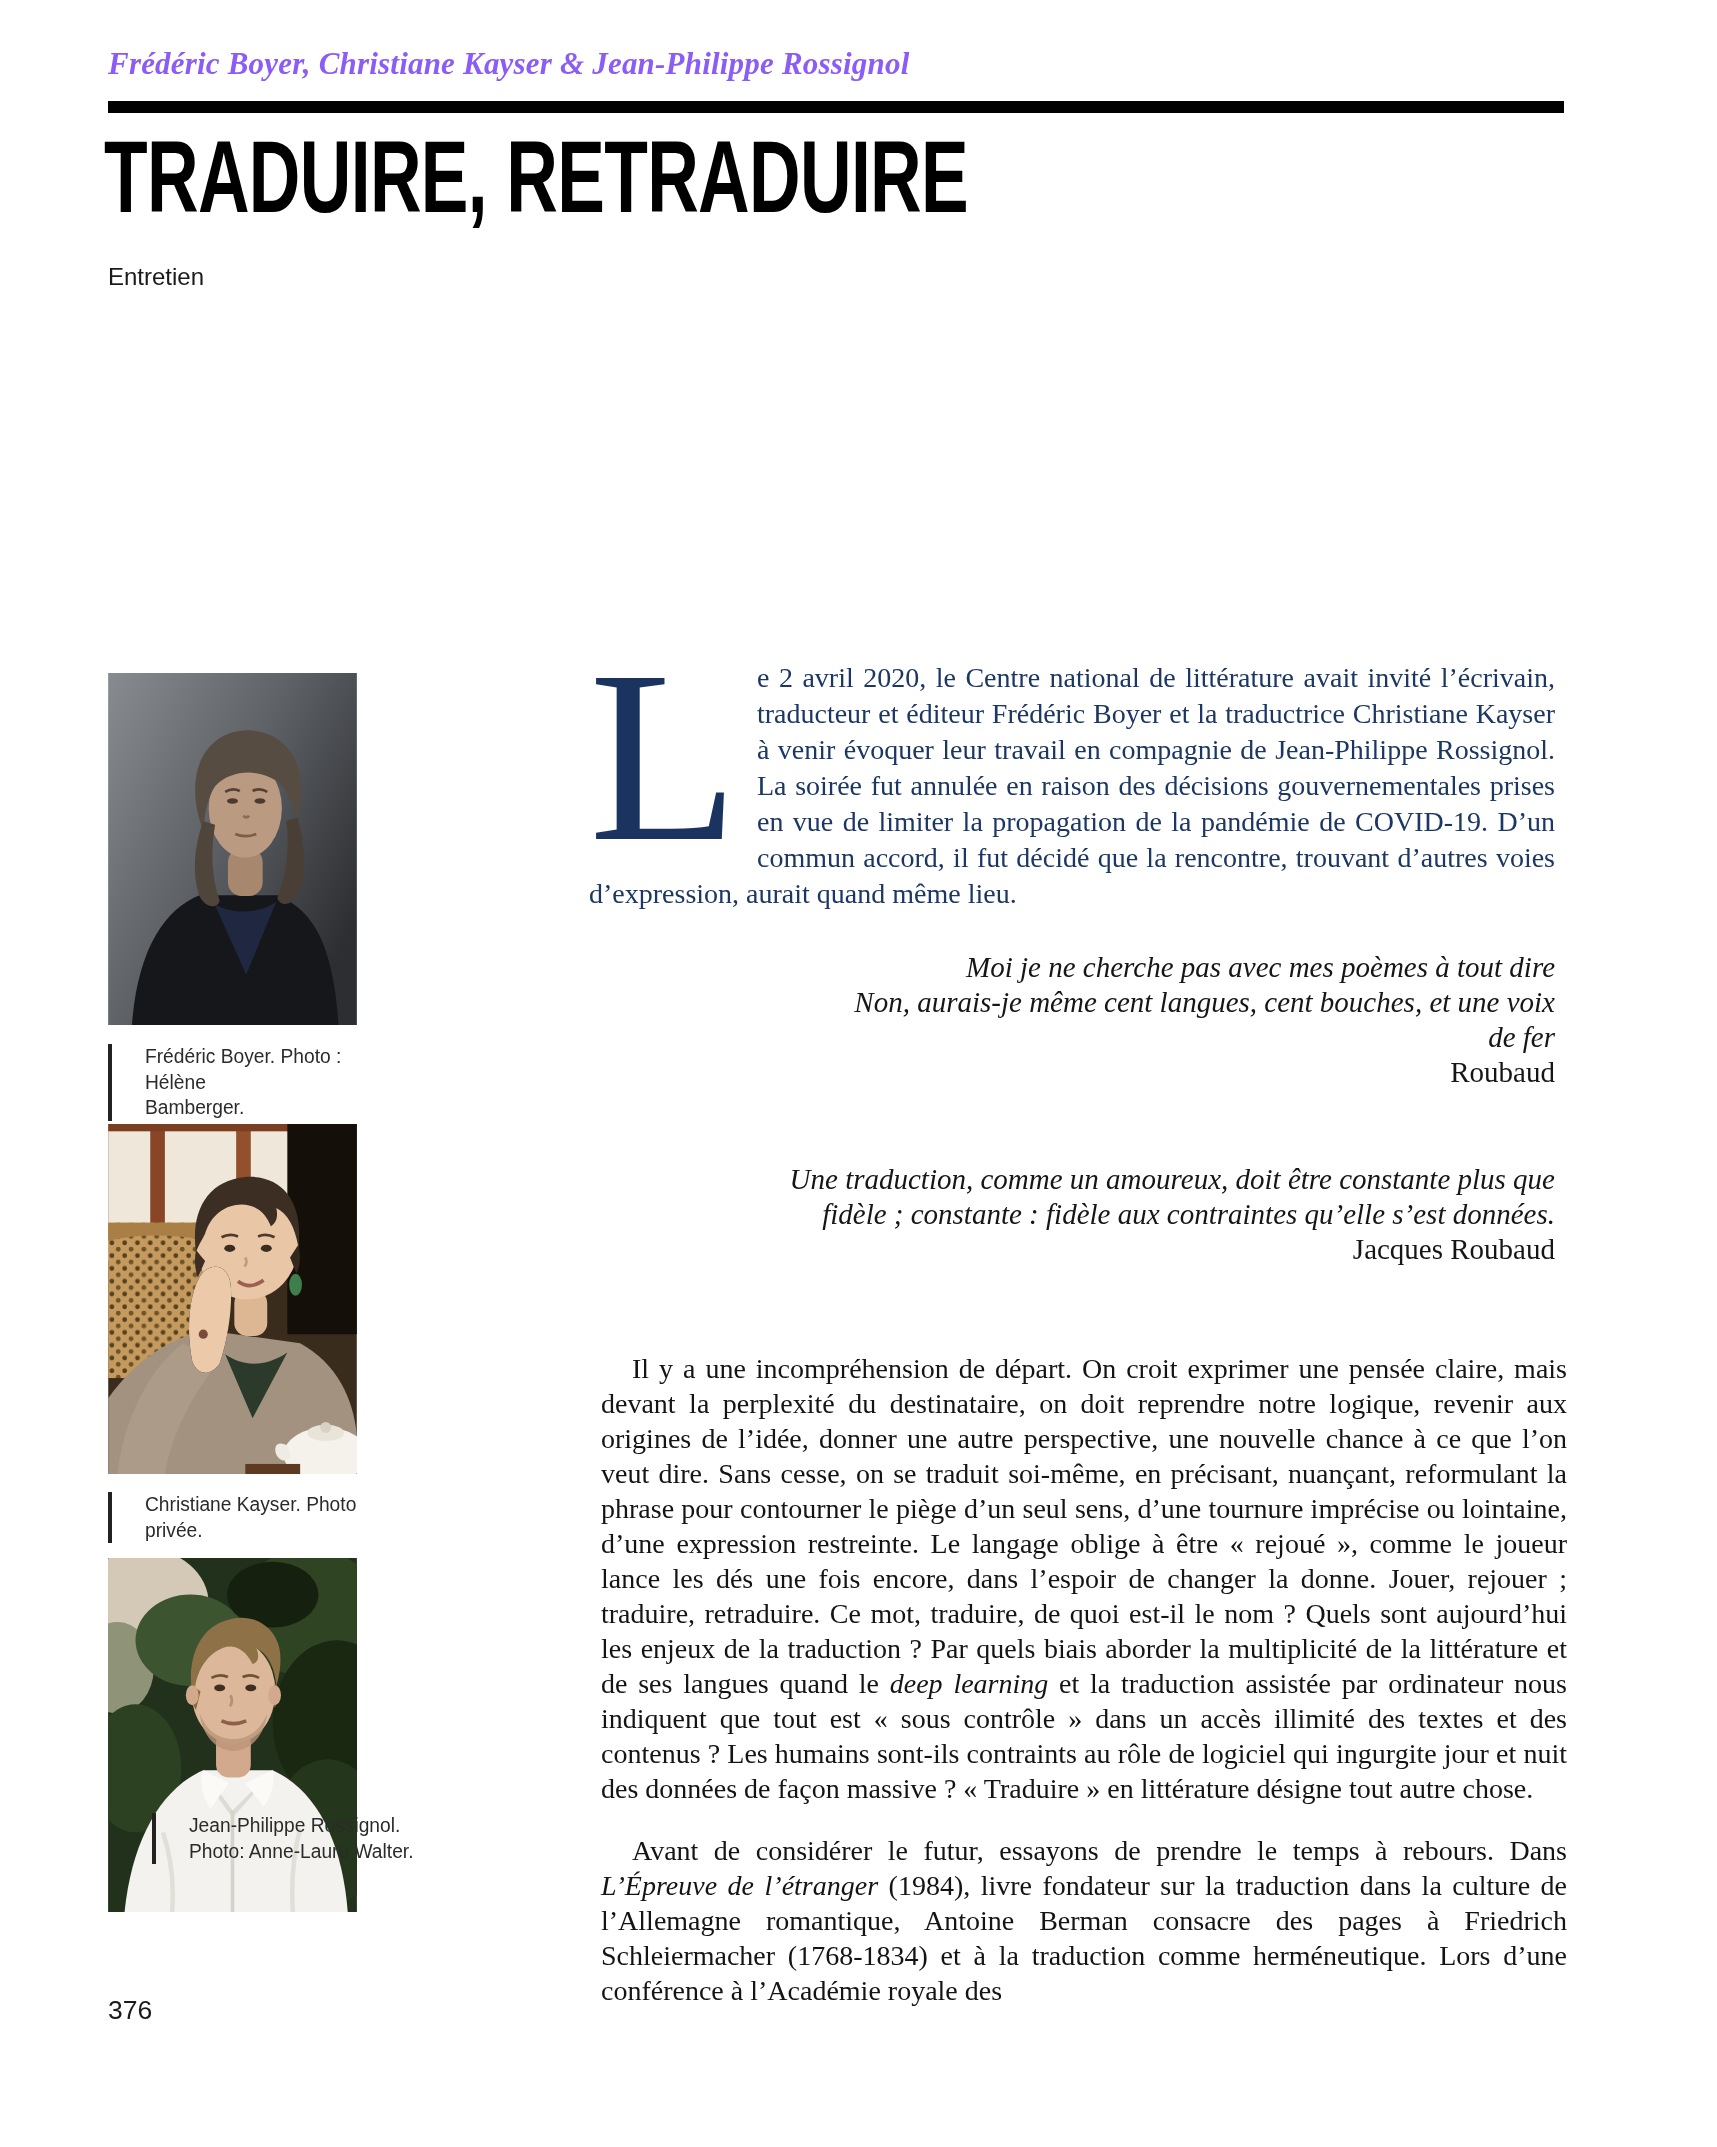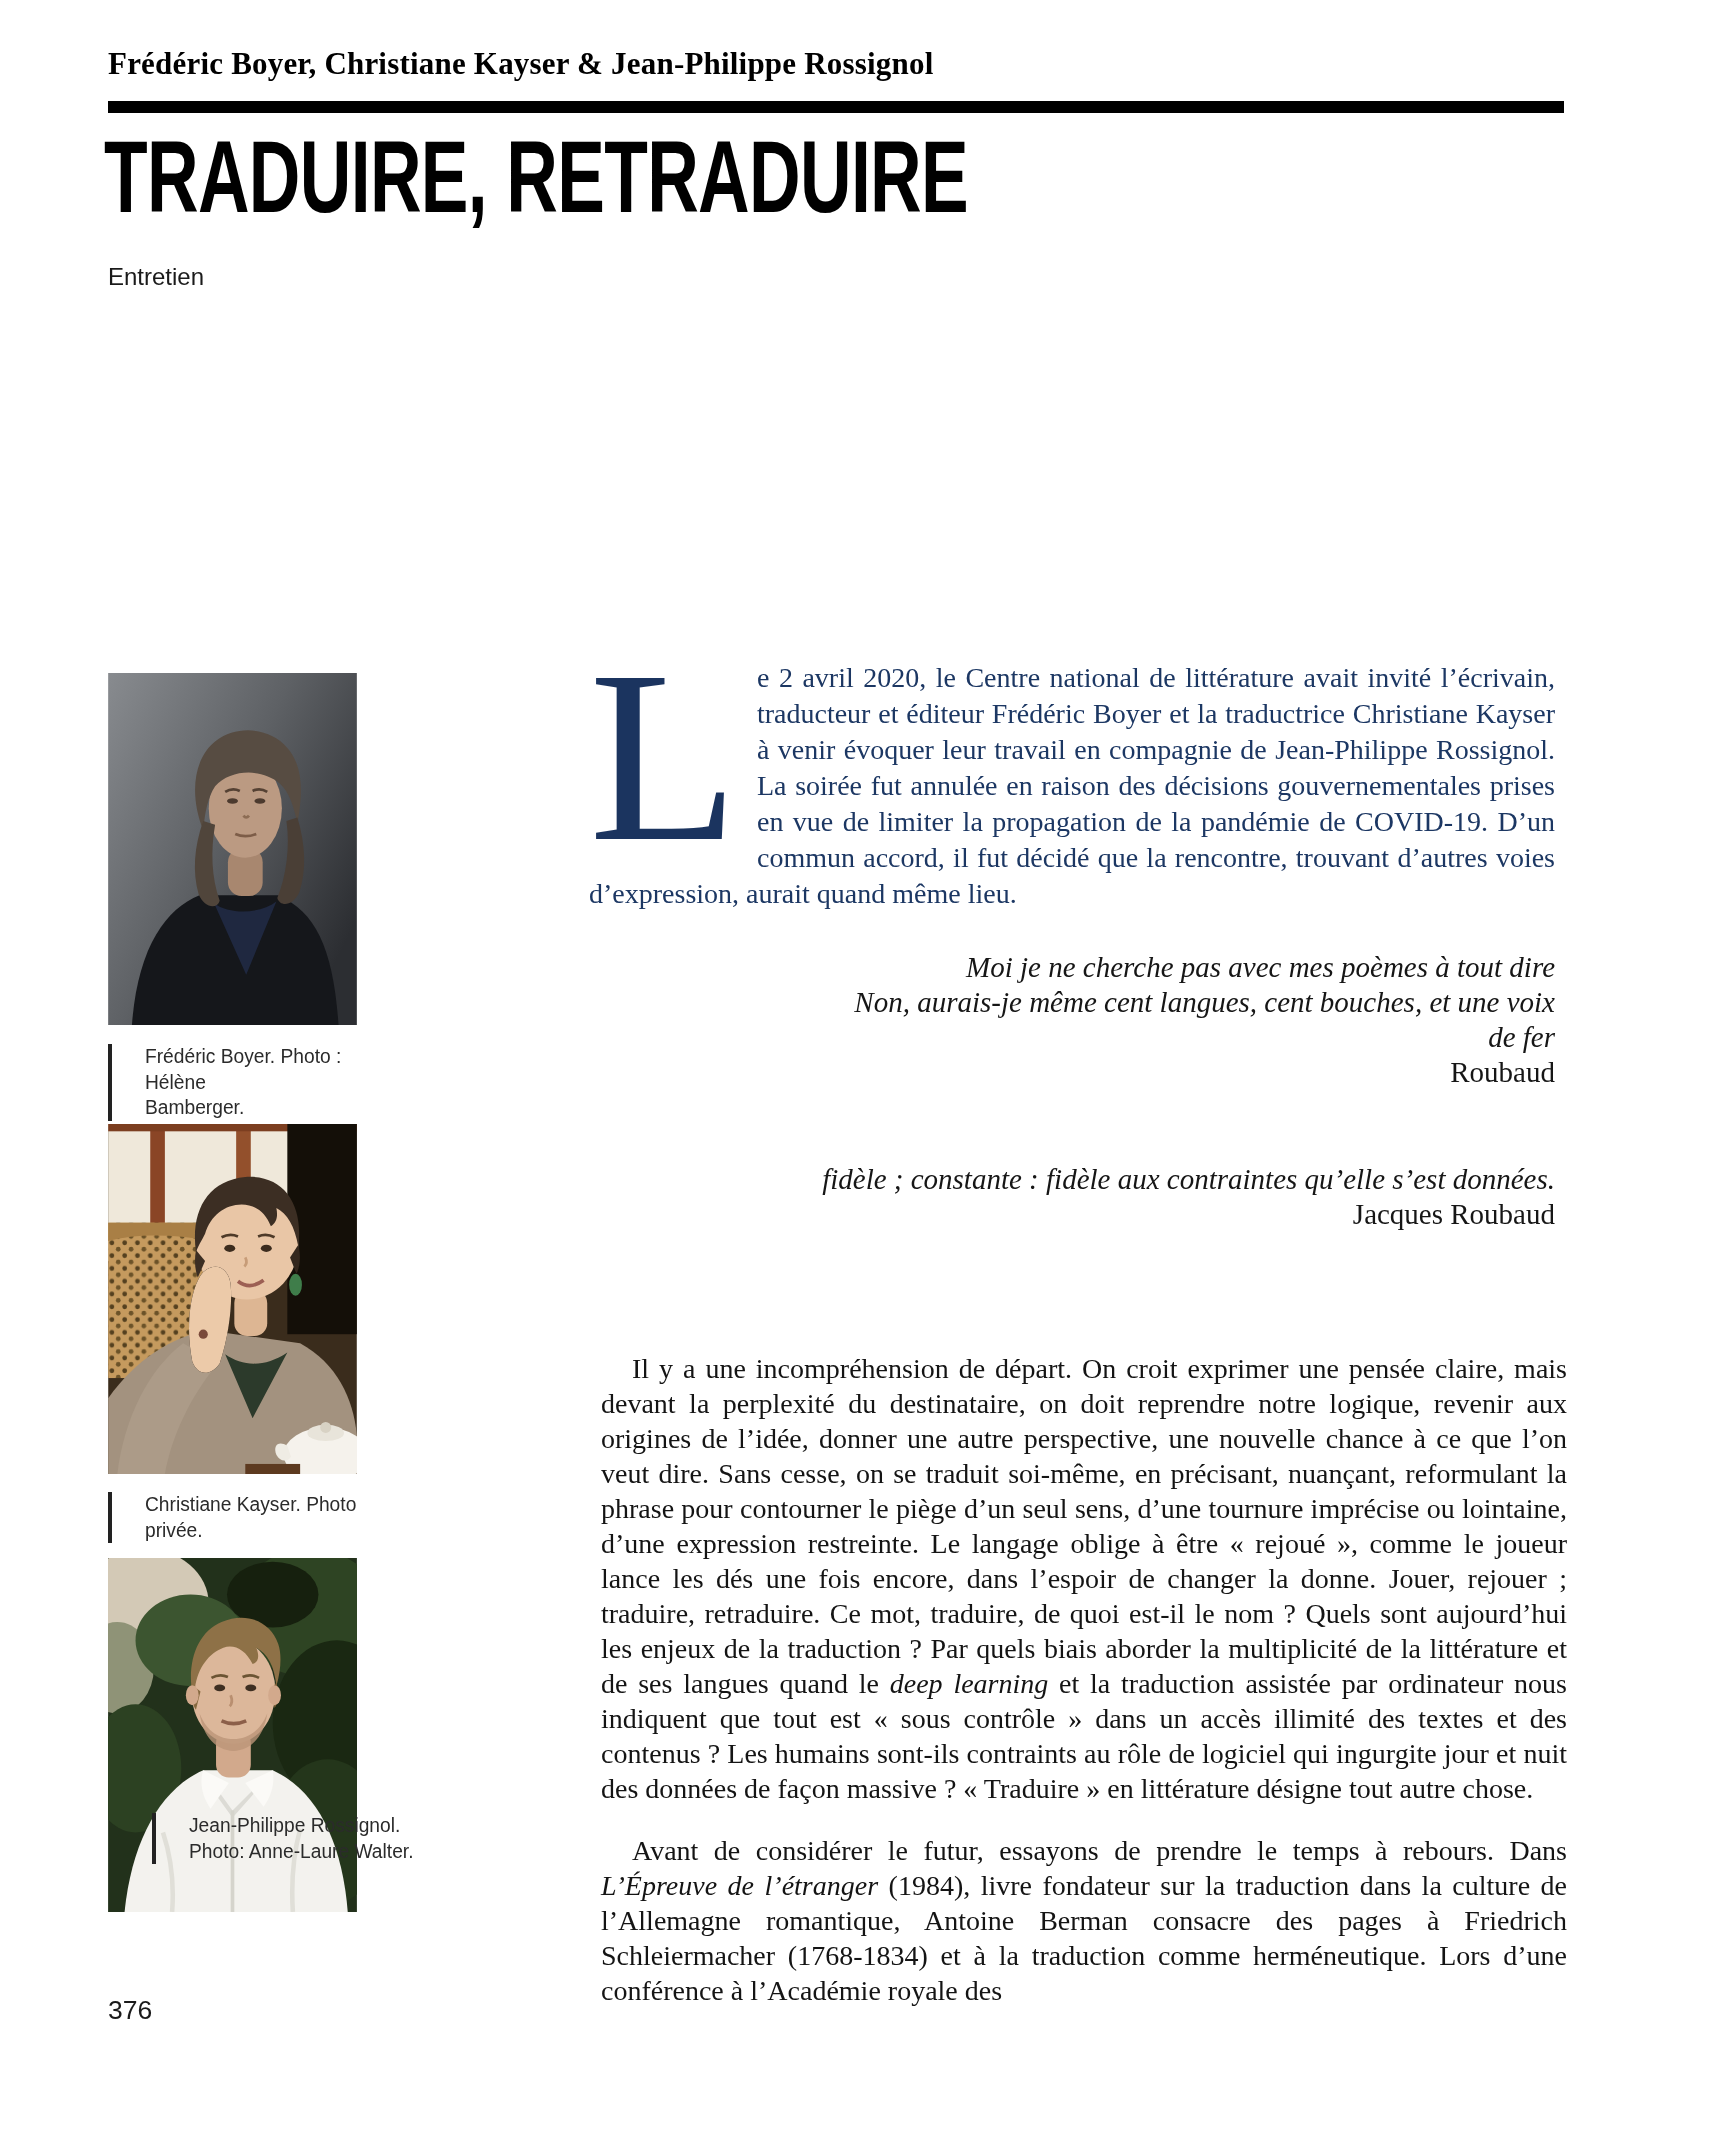--- a/index.html
+++ b/index.html
@@ -1,21 +1,21 @@
 <!DOCTYPE html>
 <html style="font-size:14.6px"><head>
 <meta charset="utf-8">
 <style>
   html,body{margin:0;padding:0;background:#ffffff;}
   .page{position:relative;width:1718px;height:2147px;background:#ffffff;overflow:hidden;
         font-family:"Liberation Serif",serif;color:#141414;}
 
   
-  .authors{position:absolute;left:108px;top:46px;font-size:31px;font-weight:700;
-           color:#000000;letter-spacing:0.2px;}
+  .authors{position:absolute;left:108px;top:46px;font-size:31px;font-style:italic;font-weight:700;
+           color:#8b5cf6;letter-spacing:0.2px;}
   .rule{position:absolute;left:108px;top:101px;width:1456px;height:12px;background:#000;}
   .title{position:absolute;left:104px;top:119px;margin:0;font-family:"Liberation Sans",sans-serif;
          font-size:102px;font-weight:800;letter-spacing:-0.9px;color:#000;white-space:nowrap;
          transform:scaleX(.70);transform-origin:0 0;}
   .subtitle{position:absolute;left:108px;top:263px;font-family:"Liberation Sans",sans-serif;
             font-size:24px;color:#1a1a1a;}
 
   
   .photo{position:absolute;left:108px;width:249px;margin:0;padding:0;line-height:0;}
   .photo svg{display:block;width:100%;height:100%;}
@@ -208,20 +208,21 @@
   </div>
 
   <div class="colblock epigraph ep1">
     <div class="epline">Moi je ne cherche pas avec mes poèmes à tout dire</div>
     <div class="epline">Non, aurais-je même cent langues, cent bouches, et une voix</div>
     <div class="epline">de fer</div>
     <div class="epattr">Roubaud</div>
   </div>
 
   <div class="colblock epigraph ep2">
+    <div class="epline">Une traduction, comme un amoureux, doit être constante plus que</div>
     <div class="epline">fidèle ; constante : fidèle aux contraintes qu’elle s’est données.</div>
     <div class="epattr">Jacques Roubaud</div>
   </div>
 
   <p class="colblock bodypara para1"><span>Il y a une incompréhension de départ. On croit exprimer une pensée claire, mais devant la perplexité du destinataire, on doit reprendre notre logique, revenir aux origines de l’idée, donner une autre perspective, une nouvelle chance à ce que l’on veut dire. Sans cesse, on se traduit soi-même, en précisant, nuançant, reformulant la phrase pour contourner le piège d’un seul sens, d’une tournure imprécise ou lointaine, d’une expression restreinte. Le langage oblige à être « rejoué », comme le joueur lance les dés une fois encore, dans l’espoir de changer la donne. Jouer, rejouer ; traduire, retraduire. Ce mot, traduire, de quoi est-il le nom ? Quels sont aujourd’hui les enjeux de la traduction ? Par quels biais aborder la multiplicité de la littérature et de ses langues quand le </span><i>deep learning</i><span> et la traduction assistée par ordinateur nous indiquent que tout est « sous contrôle » dans un accès illimité des textes et des contenus ? Les humains sont-ils contraints au rôle de logiciel qui ingurgite jour et nuit des données de façon massive ? « Traduire » en littérature désigne tout autre chose.</span></p>
   <p class="colblock bodypara para2"><span>Avant de considérer le futur, essayons de prendre le temps à rebours. Dans </span><i>L’Épreuve de l’étranger</i><span> (1984), livre fondateur sur la traduction dans la culture de l’Allemagne romantique, Antoine Berman consacre des pages à Friedrich Schleiermacher (1768-1834) et à la traduction comme herméneutique. Lors d’une conférence à l’Académie royale des</span></p>
 
 </div>
 
 

